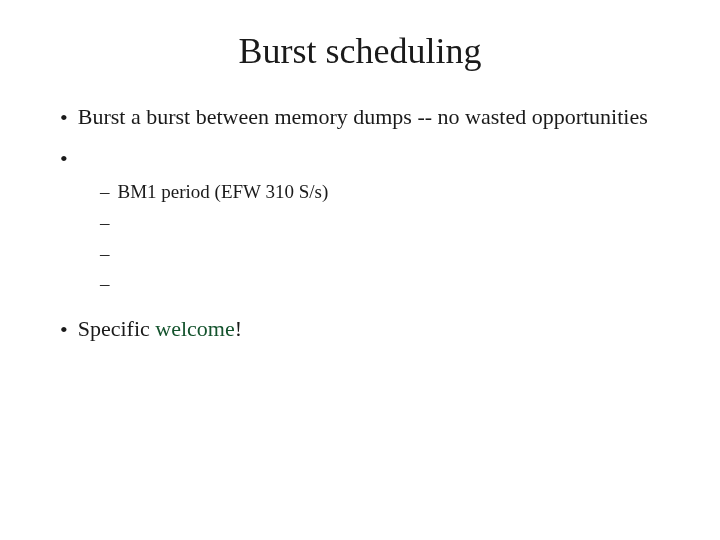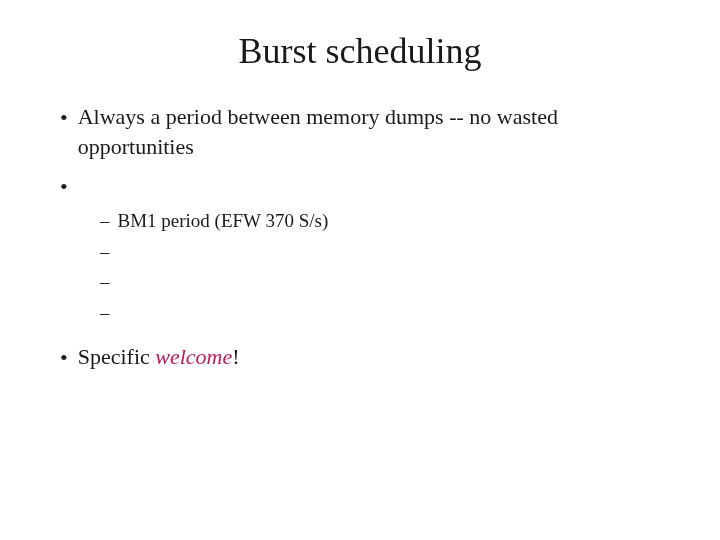--- a/index.html
+++ b/index.html
@@ -66,44 +66,43 @@
       font-size: 19px;
       color: #1a1a1a;
       line-height: 1.4;
     }
 
     .sub-dash {
       flex-shrink: 0;
     }
 
     .welcome-text {
-      color: #be185d;
-      font-style: italic;
+      color: #14532d;
     }
   </style>
 </head>
 <body>
 
 <h1 class="title">Burst scheduling</h1>
 
 <div class="content">
 
   <div class="bullet-item">
     <span class="bullet-dot">•</span>
-    <span>Always a period between memory dumps -- no wasted opportunities</span>
+    <span>Burst a burst between memory dumps -- no wasted opportunities</span>
   </div>
 
   <div>
     <div class="bullet-item">
       <span class="bullet-dot">•</span>
     </div>
     <div class="sub-items">
       <div class="sub-item">
         <span class="sub-dash">–</span>
-        <span>BM1 period (EFW 370 S/s)</span>
+        <span>BM1 period (EFW 310 S/s)</span>
       </div>
       <div class="sub-item">
         <span class="sub-dash">–</span>
       </div>
       <div class="sub-item">
         <span class="sub-dash">–</span>
       </div>
       <div class="sub-item">
         <span class="sub-dash">–</span>
       </div>

